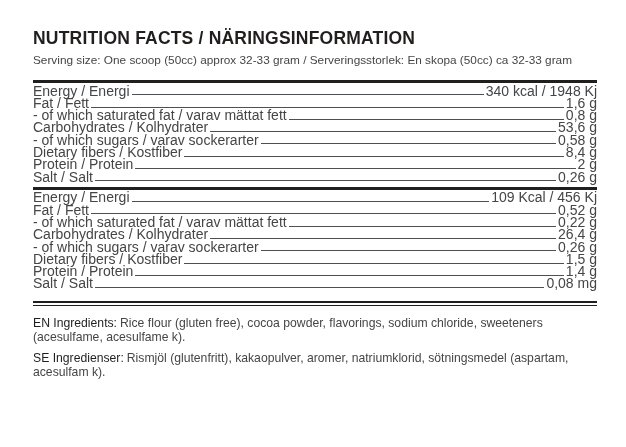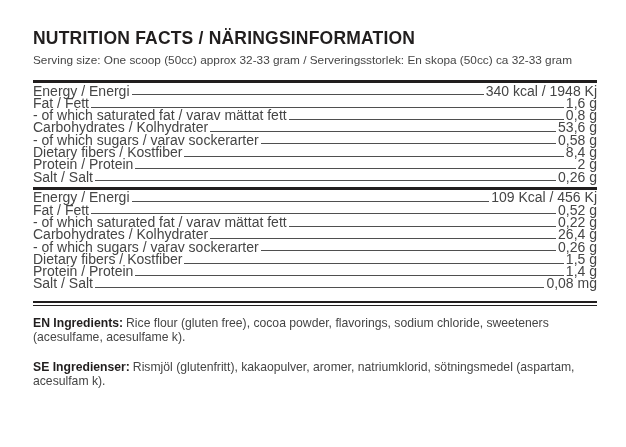--- a/index.html
+++ b/index.html
@@ -77,23 +77,23 @@
     border-top: 2.5px solid var(--rule, #211e1e);
     border-bottom: 1px solid var(--rule, #211e1e);
   }
   .ingredients {
     margin: 0;
     font-size: 12.2px;
     line-height: 14.5px;
     color: var(--text-secondary, #454545);
   }
   .ingredients.en { margin-top: 10px; }
-  .ingredients.se { margin-top: 15px; }
+  .ingredients.se { margin-top: 6px; }
   .lead {
-    font-weight: bold;
+    font-weight: normal;
     color: var(--text-primary, #211e1e);
     margin-right: 3px;
   }
 </style>
 </head>
 <body>
 
 <div class="label">
 
   <div class="title">NUTRITION FACTS / NÄRINGSINFORMATION</div>

